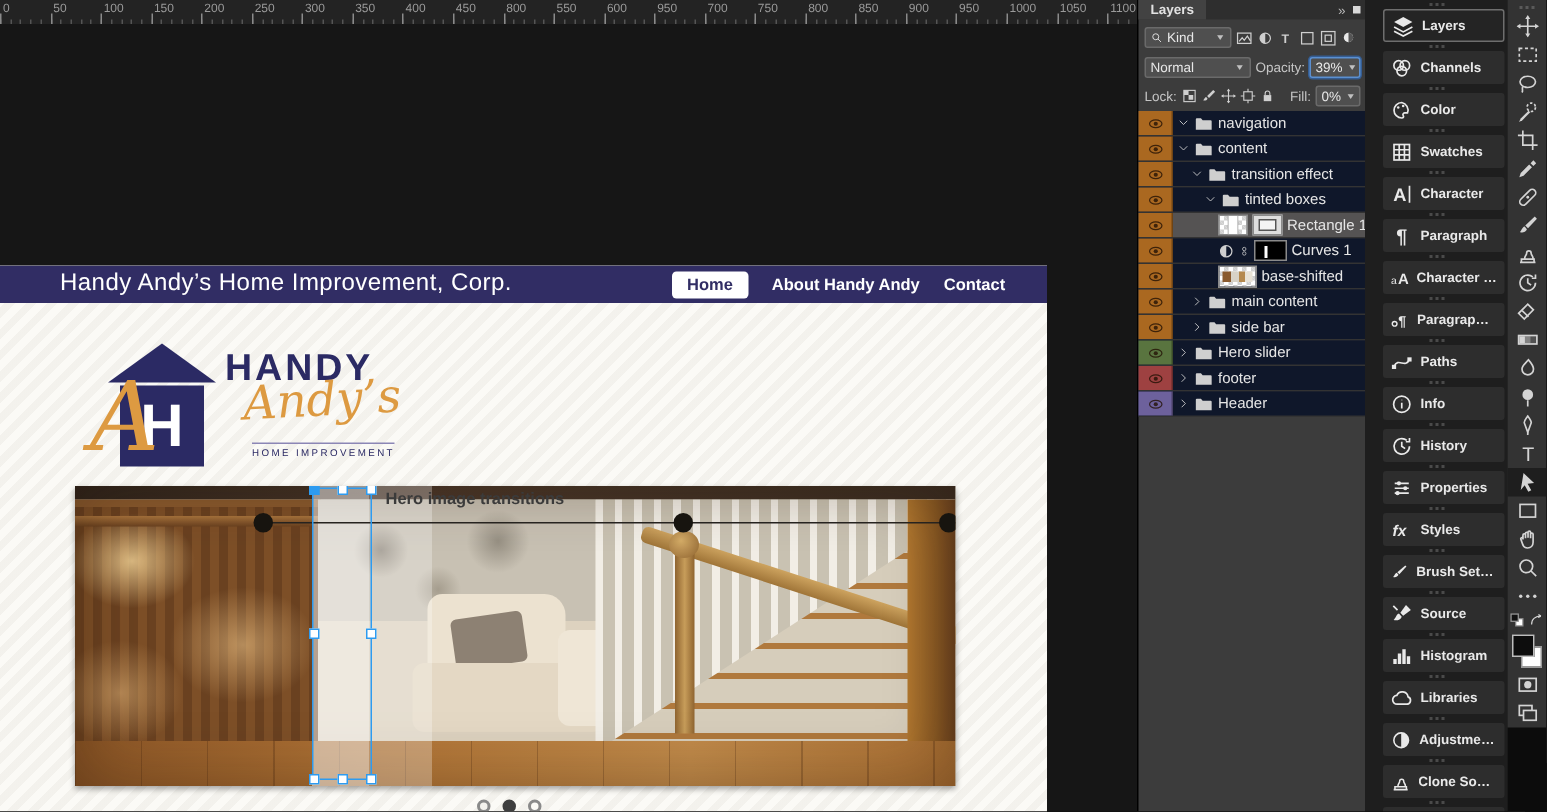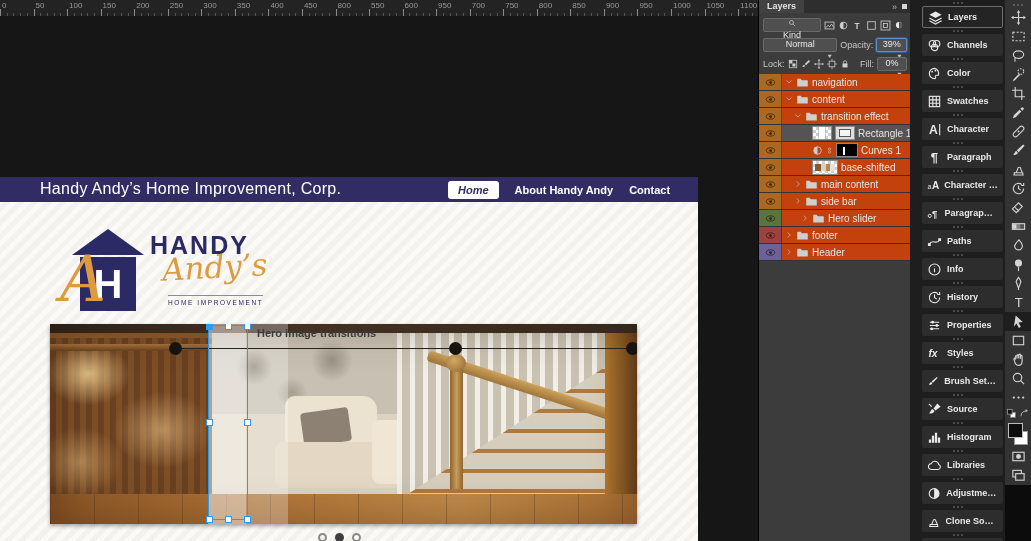--- a/index.html
+++ b/index.html
@@ -18,21 +18,21 @@
   
   #pasteboard{left:0;top:16px;width:758px;height:525px;background:#161616;}
   #canvas{left:0;top:177px;width:698px;height:364px;overflow:hidden;
           background:repeating-linear-gradient(135deg,rgba(120,110,90,.06) 0 5px,rgba(0,0,0,0) 5px 10px),#fbfaf6;}
 
   
   #siteheader{left:0;top:0;width:698px;height:25px;background:#312d64;}
   #sitetitle{position:absolute;left:40px;top:3px;color:#fff;font-size:16px;letter-spacing:.3px;}
   #sitenav{position:absolute;left:448px;top:4px;display:flex;gap:16px;align-items:center;}
   .navitem{color:#fff;font-size:11px;font-weight:bold;white-space:nowrap;}
-  .navitem.active{background:#fff;color:#312d64;padding:3px 10px;border-radius:3px;font-style:italic;}
+  .navitem.active{background:#fff;color:#312d64;padding:3px 10px;border-radius:3px;}
 
   
   #logo{left:58px;top:42px;width:220px;height:102px;}
   #house{position:absolute;left:14px;top:10px;width:72px;height:82px;}
   #roof{position:absolute;left:0;top:0;width:0;height:0;border-left:36px solid transparent;border-right:36px solid transparent;border-bottom:26px solid #2b2a64;}
   #housebody{position:absolute;left:8px;top:28px;width:56px;height:54px;background:#2b2a64;display:flex;align-items:center;justify-content:center;}
   #houseH{color:#fff;font-weight:bold;font-size:40px;line-height:1;}
   #scriptA{position:absolute;left:-12px;top:18px;font-family:"DejaVu Serif",serif;font-style:italic;font-size:64px;color:#dd9a41;line-height:1;}
   #logoword1{position:absolute;left:92px;top:12px;color:#2b2a64;font-weight:bold;font-size:25px;letter-spacing:2px;}
   #logoword2{position:absolute;left:104px;top:30px;font-family:"DejaVu Serif",serif;font-style:italic;font-size:31px;color:#dd9a41;transform:rotate(-3deg);}
@@ -92,33 +92,33 @@
   
   #lpanel{left:758px;top:0;width:152px;height:541px;background:#3c3c3c;border-left:1px solid #000;box-sizing:border-box;color:#e6e6e6;}
   #lp-tabbar{position:absolute;left:0;top:0;width:152px;height:13px;background:#2e2e2e;display:flex;align-items:center;}
   #lp-tab{background:#424242;color:#e2e2e2;font-size:9px;font-weight:bold;height:13px;line-height:13px;padding:0 8px;}
   #lp-collapse{margin-left:auto;color:#b8b8b8;font-size:9px;letter-spacing:-1px;padding-right:6px;}
   #lp-menusq{width:5px;height:5px;background:#d8d8d8;margin-right:4px;}
   .lp-row{position:absolute;left:0;width:152px;display:flex;align-items:center;gap:3px;padding:0 4px;box-sizing:border-box;color:#cfcfcf;}
   #lp-filter{top:17px;height:16px;}
   #lp-blend{top:37px;height:16px;}
   #lp-lock{top:56px;height:16px;}
-  .dd{display:flex;align-items:center;background:#4f4f4f;border:1px solid #6a6a6a;border-radius:2px;height:14px;box-sizing:border-box;padding:0 3px;gap:3px;font-size:9px;color:#e8e8e8;flex-direction:column;}
+  .dd{display:flex;align-items:center;background:#4f4f4f;border:1px solid #6a6a6a;border-radius:2px;height:14px;box-sizing:border-box;padding:0 3px;gap:3px;font-size:9px;color:#e8e8e8;}
   .dd .arr{margin-left:auto;font-size:7px;color:#c0c0c0;transform:scaleY(.8);}
   #kindsel{width:58px;}
   #blendsel{width:84px;}
   .lbl{font-size:9px;color:#c6c6c6;}
   .valbox{width:34px;}
   #opbox{border-color:#5b8fd0;box-shadow:0 0 0 1px #355d92;}
   #fillbox{width:30px;}
   .ficons{display:flex;gap:3px;align-items:center;color:#cfcfcf;}
 
   
   #lp-list{position:absolute;left:0;top:74px;width:152px;}
-  .lrow{display:flex;align-items:center;height:17px;background:#c2410c;border-bottom:1px solid #333;box-sizing:border-box;}
+  .lrow{display:flex;align-items:center;height:17px;background:#0f172a;border-bottom:1px solid #333;box-sizing:border-box;}
   .lrow .eye{width:22px;height:100%;flex:none;display:flex;align-items:center;justify-content:center;border-right:1px solid rgba(0,0,0,.35);color:rgba(35,18,5,.8);}
   .lrow .rowc{flex:1;display:flex;align-items:center;height:100%;gap:3px;color:#cfcfcf;overflow:hidden;}
   .lrow.sel .rowc{background:#555353;}
   .lname{font-size:10px;color:#e6e6e6;white-space:nowrap;}
   .th{position:relative;flex:none;border:1px solid #8a8a8a;box-sizing:border-box;background:#fff;}
   .th.checker{width:20px;height:14px;background:
      linear-gradient(45deg,#cfcfcf 25%,transparent 25%,transparent 75%,#cfcfcf 75%),
      linear-gradient(45deg,#cfcfcf 25%,#fff 25%,#fff 75%,#cfcfcf 75%);
      background-size:6px 6px;background-position:0 0,3px 3px;}
   .th.checker .bar{position:absolute;left:6px;top:0;width:6px;height:100%;background:#fff;box-shadow:0 0 0 .5px #999;}
@@ -516,20 +516,37 @@
         <div class="rowc" style="padding-left:12px">
           <svg viewBox="0 0 16 16" width="8" height="8" stroke="currentColor" stroke-width="1.2" fill="none">
             <path d="M3 5l5 5 5-5" fill="none"></path>
           </svg>
           <svg viewBox="0 0 16 16" width="13" height="13" stroke="currentColor" stroke-width="1.2" fill="none">
             <path d="M1.5 13V4.2a.8.8 0 01.8-.8h3.4l1.4 1.7h6.6a.8.8 0 01.8.8V13z" fill="currentColor" stroke="none"></path>
           </svg>
           <span class="lname">transition effect</span>
         </div>
       </div>
+      <div class="lrow">
+        <div class="eye" style="background:#aa6820">
+          <svg viewBox="0 0 16 16" width="11" height="11" stroke="currentColor" stroke-width="1.2" fill="none">
+            <ellipse cx="8" cy="8" rx="6" ry="3.8" fill="none"></ellipse>
+            <circle cx="8" cy="8" r="2" fill="currentColor" stroke="none"></circle>
+          </svg>
+        </div>
+        <div class="rowc" style="padding-left:21px">
+          <svg viewBox="0 0 16 16" width="8" height="8" stroke="currentColor" stroke-width="1.2" fill="none">
+            <path d="M3 5l5 5 5-5" fill="none"></path>
+          </svg>
+          <svg viewBox="0 0 16 16" width="13" height="13" stroke="currentColor" stroke-width="1.2" fill="none">
+            <path d="M1.5 13V4.2a.8.8 0 01.8-.8h3.4l1.4 1.7h6.6a.8.8 0 01.8.8V13z" fill="currentColor" stroke="none"></path>
+          </svg>
+          <span class="lname">tinted boxes</span>
+        </div>
+      </div>
       <div class="lrow sel">
         <div class="eye" style="background:#aa6820">
           <svg viewBox="0 0 16 16" width="11" height="11" stroke="currentColor" stroke-width="1.2" fill="none">
             <ellipse cx="8" cy="8" rx="6" ry="3.8" fill="none"></ellipse>
             <circle cx="8" cy="8" r="2" fill="currentColor" stroke="none"></circle>
           </svg>
         </div>
         <div class="rowc" style="padding-left:30px">
           <span class="th checker">
             <span class="bar"></span>
@@ -610,21 +627,21 @@
           <span class="lname">side bar</span>
         </div>
       </div>
       <div class="lrow">
         <div class="eye" style="background:#59743f">
           <svg viewBox="0 0 16 16" width="11" height="11" stroke="currentColor" stroke-width="1.2" fill="none">
             <ellipse cx="8" cy="8" rx="6" ry="3.8" fill="none"></ellipse>
             <circle cx="8" cy="8" r="2" fill="currentColor" stroke="none"></circle>
           </svg>
         </div>
-        <div class="rowc" style="padding-left:19px">
+        <div class="rowc" style="padding-left:3px">
           <svg viewBox="0 0 16 16" width="8" height="8" stroke="currentColor" stroke-width="1.2" fill="none">
             <path d="M5.5 3l5 5-5 5" fill="none"></path>
           </svg>
           <svg viewBox="0 0 16 16" width="13" height="13" stroke="currentColor" stroke-width="1.2" fill="none">
             <path d="M1.5 13V4.2a.8.8 0 01.8-.8h3.4l1.4 1.7h6.6a.8.8 0 01.8.8V13z" fill="currentColor" stroke="none"></path>
           </svg>
           <span class="lname">Hero slider</span>
         </div>
       </div>
       <div class="lrow">

